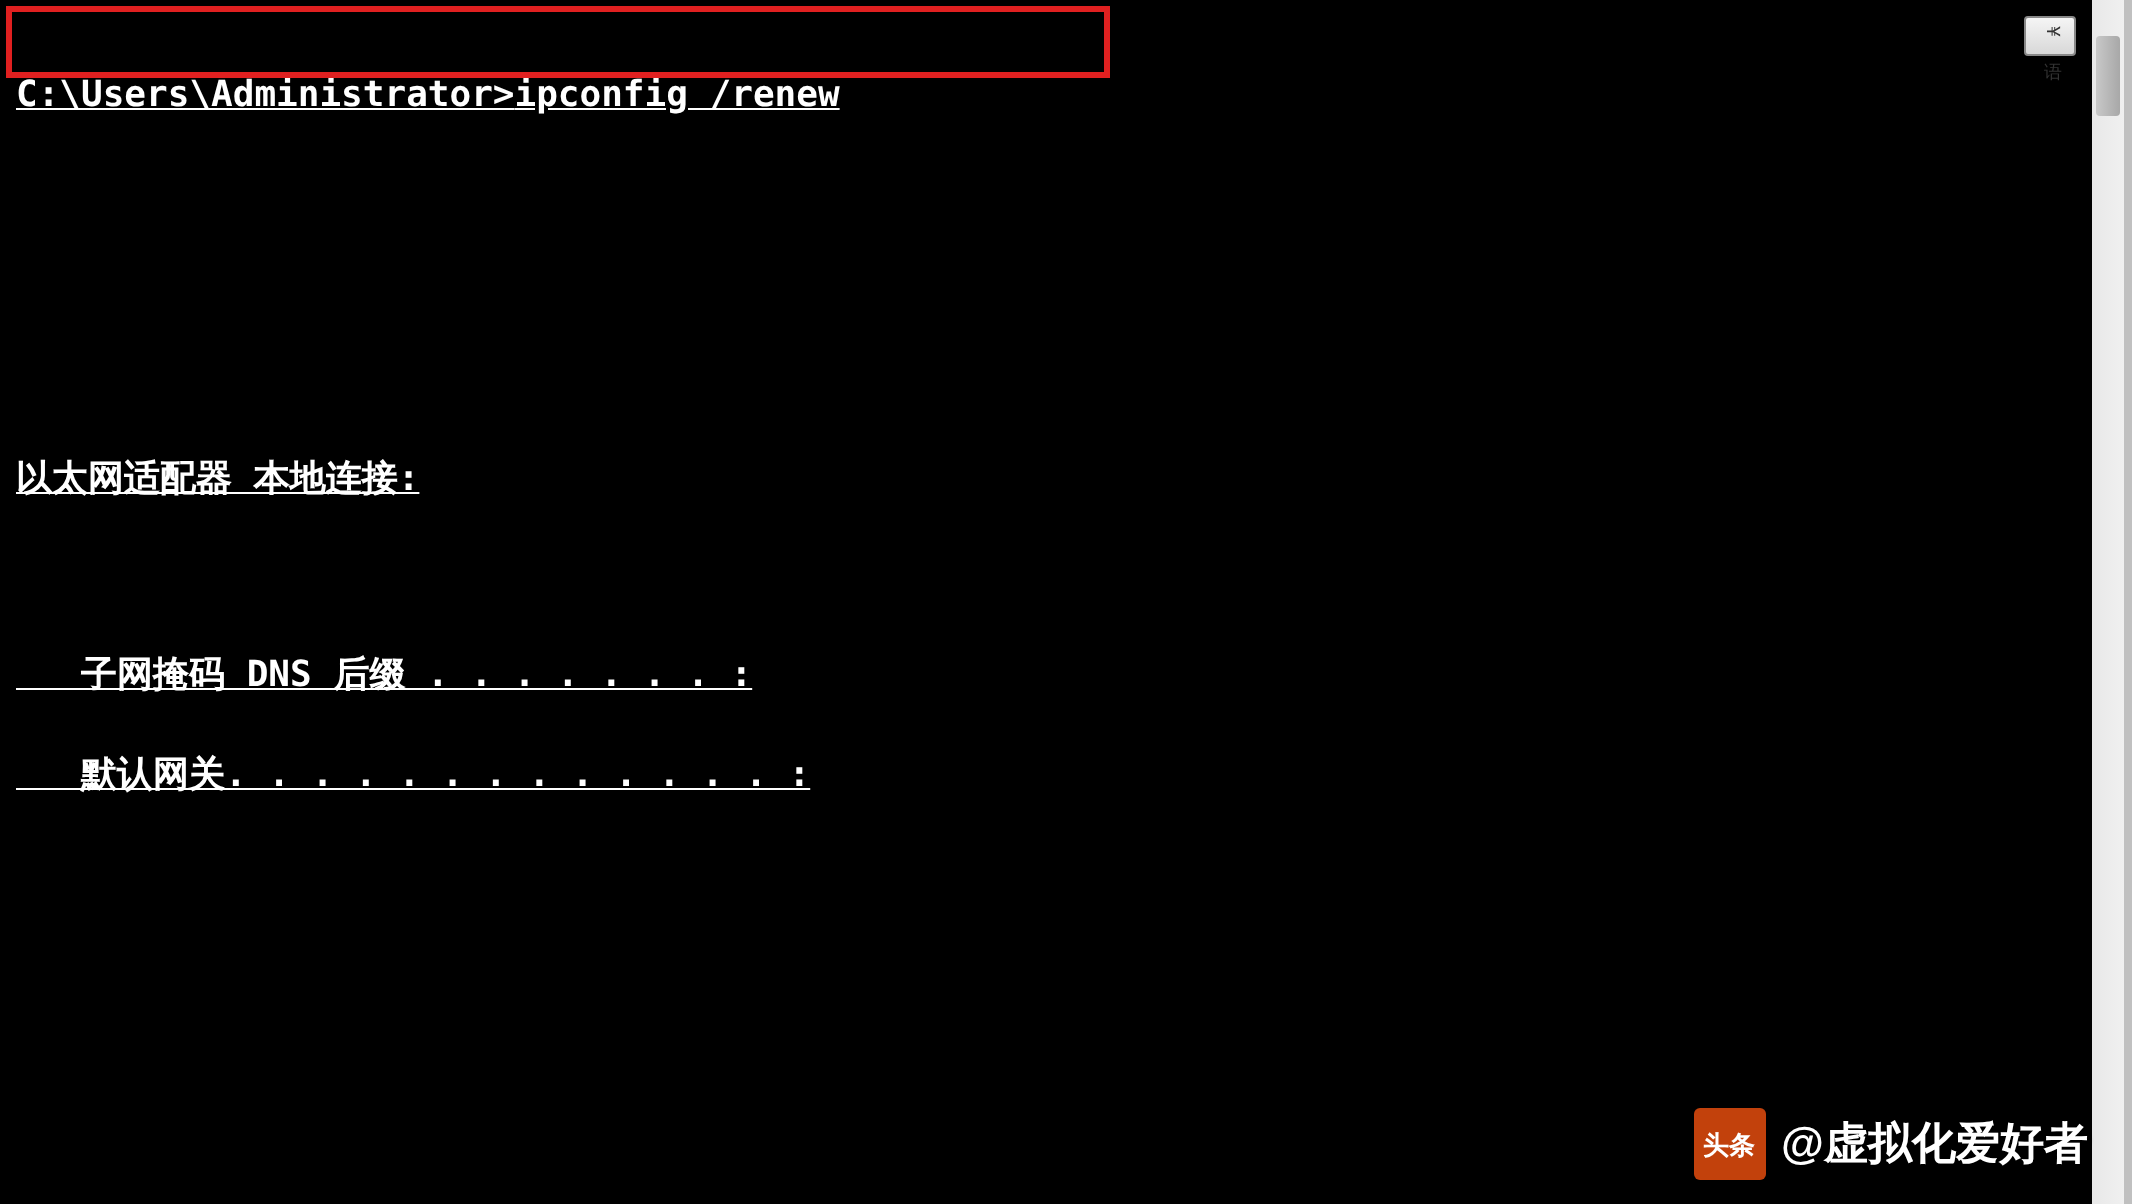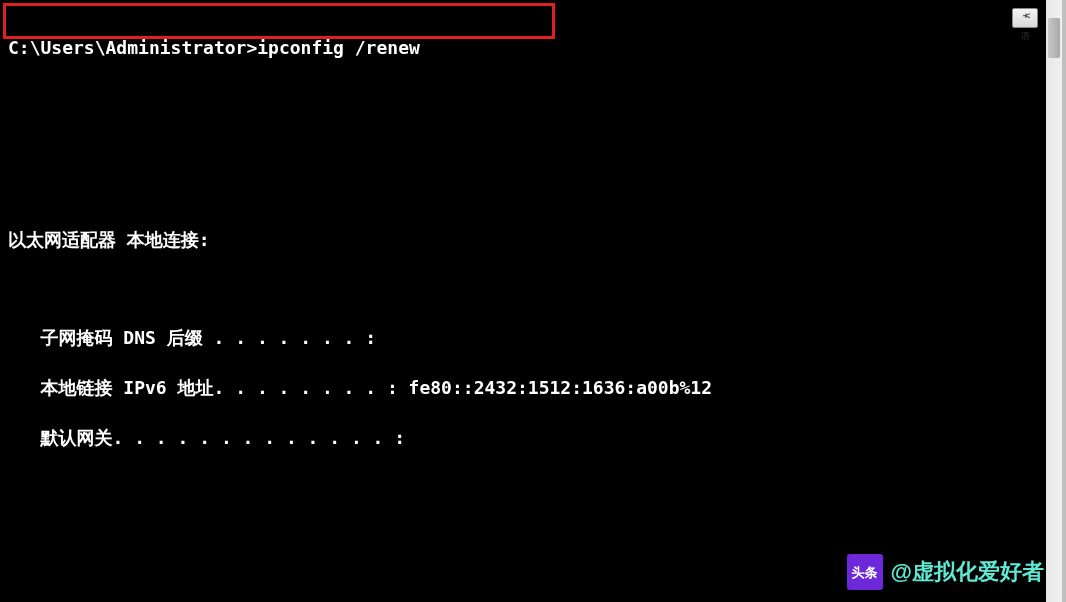--- a/index.html
+++ b/index.html
@@ -30,50 +30,51 @@
     }
     .terminal-content {
       padding: 10px 8px;
       line-height: 1.4;
       white-space: pre;
       font-weight: bold;
     }
     .line {
       min-height: 22px;
       white-space: pre;
+      text-decoration: underline;
     }
     .blank-line {
       height: 22px;
     }
     .watermark {
       position: absolute;
       bottom: 12px;
       right: 18px;
       display: flex;
       align-items: center;
       gap: 8px;
       z-index: 20;
     }
     .watermark-logo {
       width: 36px;
       height: 36px;
-      background: #6d28d9;
+      background: #c2410c;
       color: #ffffff;
       display: flex;
       align-items: center;
       justify-content: center;
       font-size: 13px;
       font-weight: bold;
       border-radius: 3px;
       font-family: 'Microsoft YaHei', sans-serif;
       line-height: 1;
       text-align: center;
     }
     .watermark-text {
-      color: #5eead4;
+      color: #ffffff;
       font-size: 22px;
       font-family: 'Microsoft YaHei', sans-serif;
       font-weight: bold;
       text-shadow: 1px 1px 2px rgba(0,0,0,0.8);
     }
     .scrollbar-track {
       position: absolute;
       right: 0;
       top: 0;
       width: 16px;
@@ -112,21 +113,20 @@
 <div class="highlight-box"></div>
 
 <div class="terminal-content">
 <div class="line"><span>C:\Users\Administrator&gt;</span><span>ipconfig /renew</span></div>
 <div class="blank-line"></div>
 <div class="blank-line"></div>
 <div class="blank-line"></div>
 <div class="line">以太网适配器 本地连接:</div>
 <div class="blank-line"></div>
 <div class="line"><span>   子网掩码 DNS 后缀 . . . . . . . :</span><span></span></div>
-<div class="line"><span>   本地链接 IPv6 地址. . . . . . . . : </span><span>fe80::2432:1512:1636:a00b%12</span></div>
 <div class="line"><span>   默认网关. . . . . . . . . . . . . :</span><span></span></div>
 
 
 
 
 
 
 
 
 

